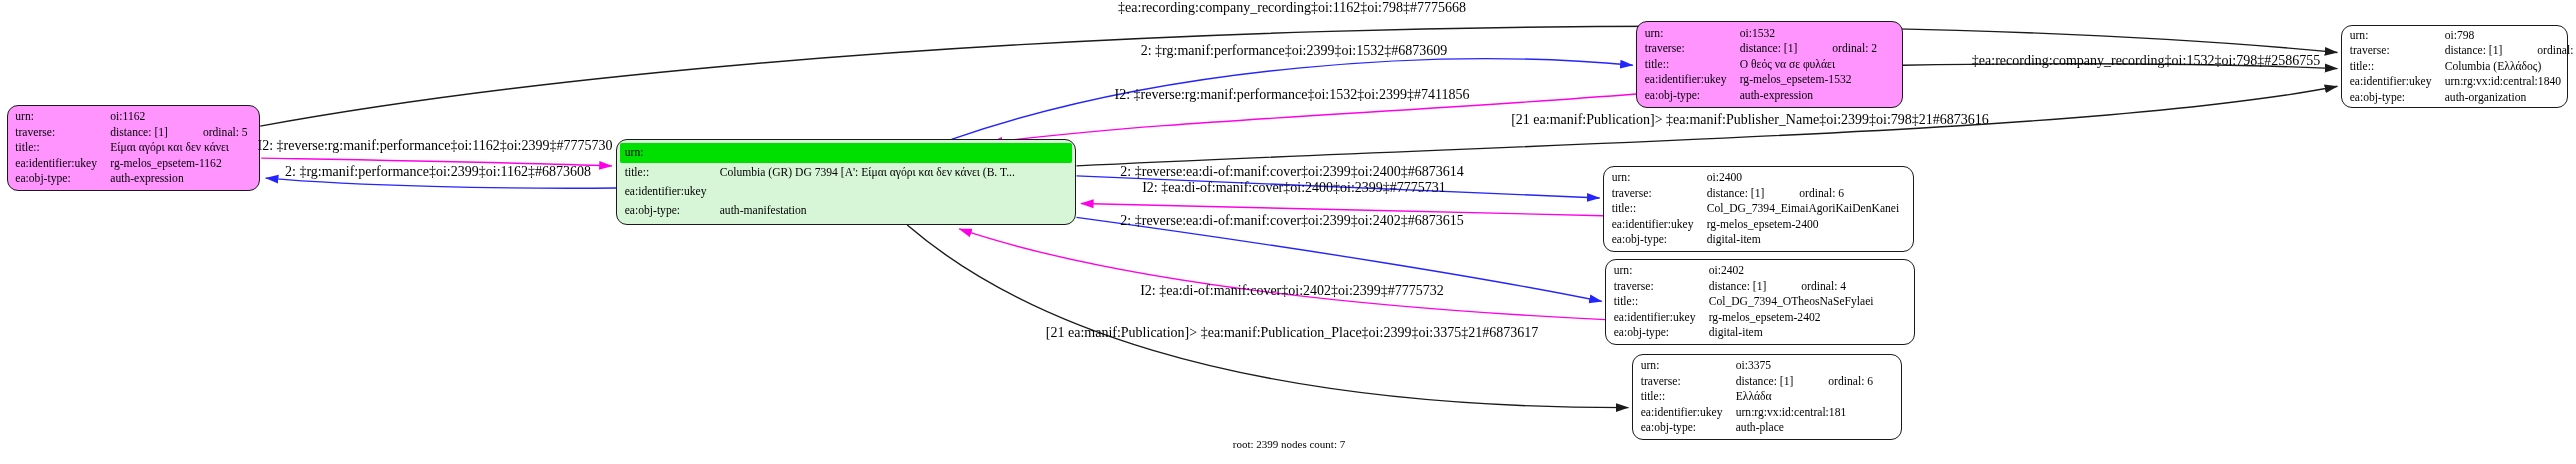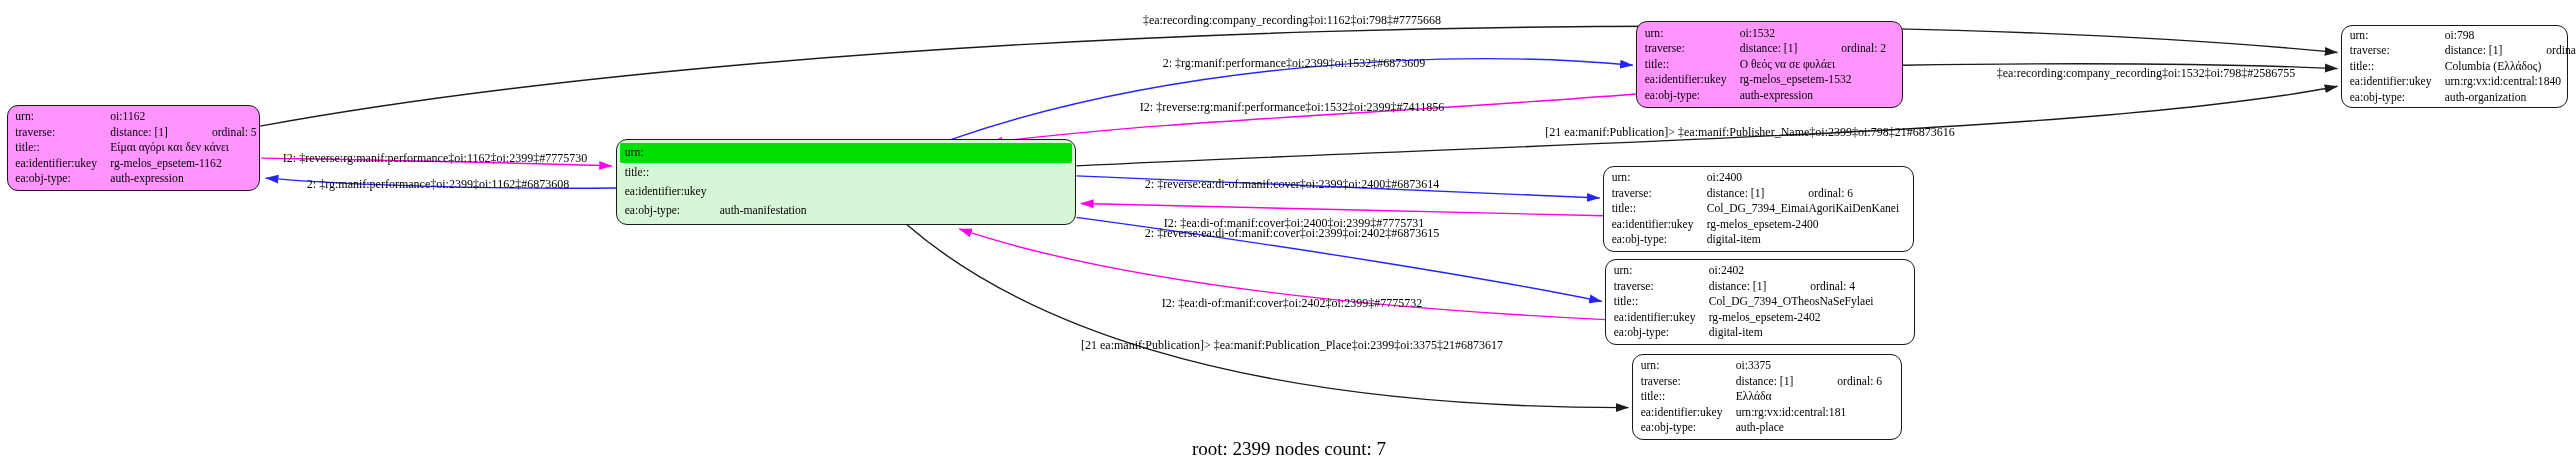--- a/index.html
+++ b/index.html
@@ -10,25 +10,25 @@
         display:flex;flex-direction:column;justify-content:center;
         padding:2.2px 0;box-sizing:border-box;font-size:11.6px;}
   .node.violet{background:#ff94ff;}
   .node.green{background:#d7f5d7;}
   .node.white{background:#ffffff;}
   .row{display:grid;grid-template-columns:95px 1fr;line-height:15.5px;
        padding:0 6.6px 0 7.7px;white-space:nowrap;}
   .green .row{line-height:19.4px;}
   .green .row.hl{background:#00e000;margin:0 2.8px;padding:0 3.9px 0 5px;
                  grid-template-columns:95px 1fr;border-radius:1.7px;}
-  .trav{display:flex;gap:44px;}
+  .trav{display:flex;gap:35px;}
   .edge-label{position:absolute;transform:translateX(-50%);white-space:nowrap;
-              font-size:12px;line-height:14.4px;margin-top:12px;}
+              font-size:14px;line-height:14.4px;}
   .footer{position:absolute;transform:translateX(-50%);white-space:nowrap;
-          font-size:19px;}
+          font-size:11px;}
 </style>
 </head>
 <body>
 
 <svg class="edges" viewBox="0 0 4657 839">
   <defs>
     <marker id="arr-black" markerUnits="userSpaceOnUse" markerWidth="26" markerHeight="18" refX="23" refY="9" orient="auto">
       <polygon points="0,1 24,9 0,17" fill="#1a1a1a"></polygon>
     </marker>
     <marker id="arr-blue" markerUnits="userSpaceOnUse" markerWidth="26" markerHeight="18" refX="23" refY="9" orient="auto">
@@ -77,20 +77,21 @@
       <span>auth-expression</span>
     </div>
 </div>
 
 <div class="node green" style="left:616px;top:139px;width:460px;height:86px">
   <div class="row hl">
       <span>urn:</span>
     </div>
   <div class="row">
       <span>title::</span>
+      <span>Columbia (GR) DG 7394 [Α': Είμαι αγόρι και δεν κάνει (Β. Τ...</span>
     </div>
   <div class="row">
       <span>ea:identifier:ukey</span>
     </div>
   <div class="row">
       <span>ea:obj-type:</span>
       <span>auth-manifestation</span>
     </div>
 </div>
 
@@ -225,19 +226,19 @@
 </div>
 
 <div class="edge-label" style="left:1292px;top:0.6px">‡ea:recording:company_recording‡oi:1162‡oi:798‡#7775668</div>
 <div class="edge-label" style="left:1294px;top:44px">2: ‡rg:manif:performance‡oi:2399‡oi:1532‡#6873609</div>
 <div class="edge-label" style="left:1292px;top:88px">I2: ‡reverse:rg:manif:performance‡oi:1532‡oi:2399‡#7411856</div>
 <div class="edge-label" style="left:2146px;top:54px">‡ea:recording:company_recording‡oi:1532‡oi:798‡#2586755</div>
 <div class="edge-label" style="left:1750px;top:113px">[21 ea:manif:Publication]&gt; ‡ea:manif:Publisher_Name‡oi:2399‡oi:798‡21#6873616</div>
 <div class="edge-label" style="left:435px;top:139px">I2: ‡reverse:rg:manif:performance‡oi:1162‡oi:2399‡#7775730</div>
 <div class="edge-label" style="left:438px;top:165px">2: ‡rg:manif:performance‡oi:2399‡oi:1162‡#6873608</div>
 <div class="edge-label" style="left:1292px;top:165px">2: ‡reverse:ea:di-of:manif:cover‡oi:2399‡oi:2400‡#6873614</div>
-<div class="edge-label" style="left:1294px;top:204px">I2: ‡ea:di-of:manif:cover‡oi:2400‡oi:2399‡#7775731</div>
+<div class="edge-label" style="left:1294px;top:181px">I2: ‡ea:di-of:manif:cover‡oi:2400‡oi:2399‡#7775731</div>
 <div class="edge-label" style="left:1292px;top:214px">2: ‡reverse:ea:di-of:manif:cover‡oi:2399‡oi:2402‡#6873615</div>
 <div class="edge-label" style="left:1292px;top:284px">I2: ‡ea:di-of:manif:cover‡oi:2402‡oi:2399‡#7775732</div>
 <div class="edge-label" style="left:1292px;top:326px">[21 ea:manif:Publication]&gt; ‡ea:manif:Publication_Place‡oi:2399‡oi:3375‡21#6873617</div>
 
 <div class="footer" style="left:1289px;top:438px">root: 2399 nodes count: 7</div>
 
 
 </body></html>

